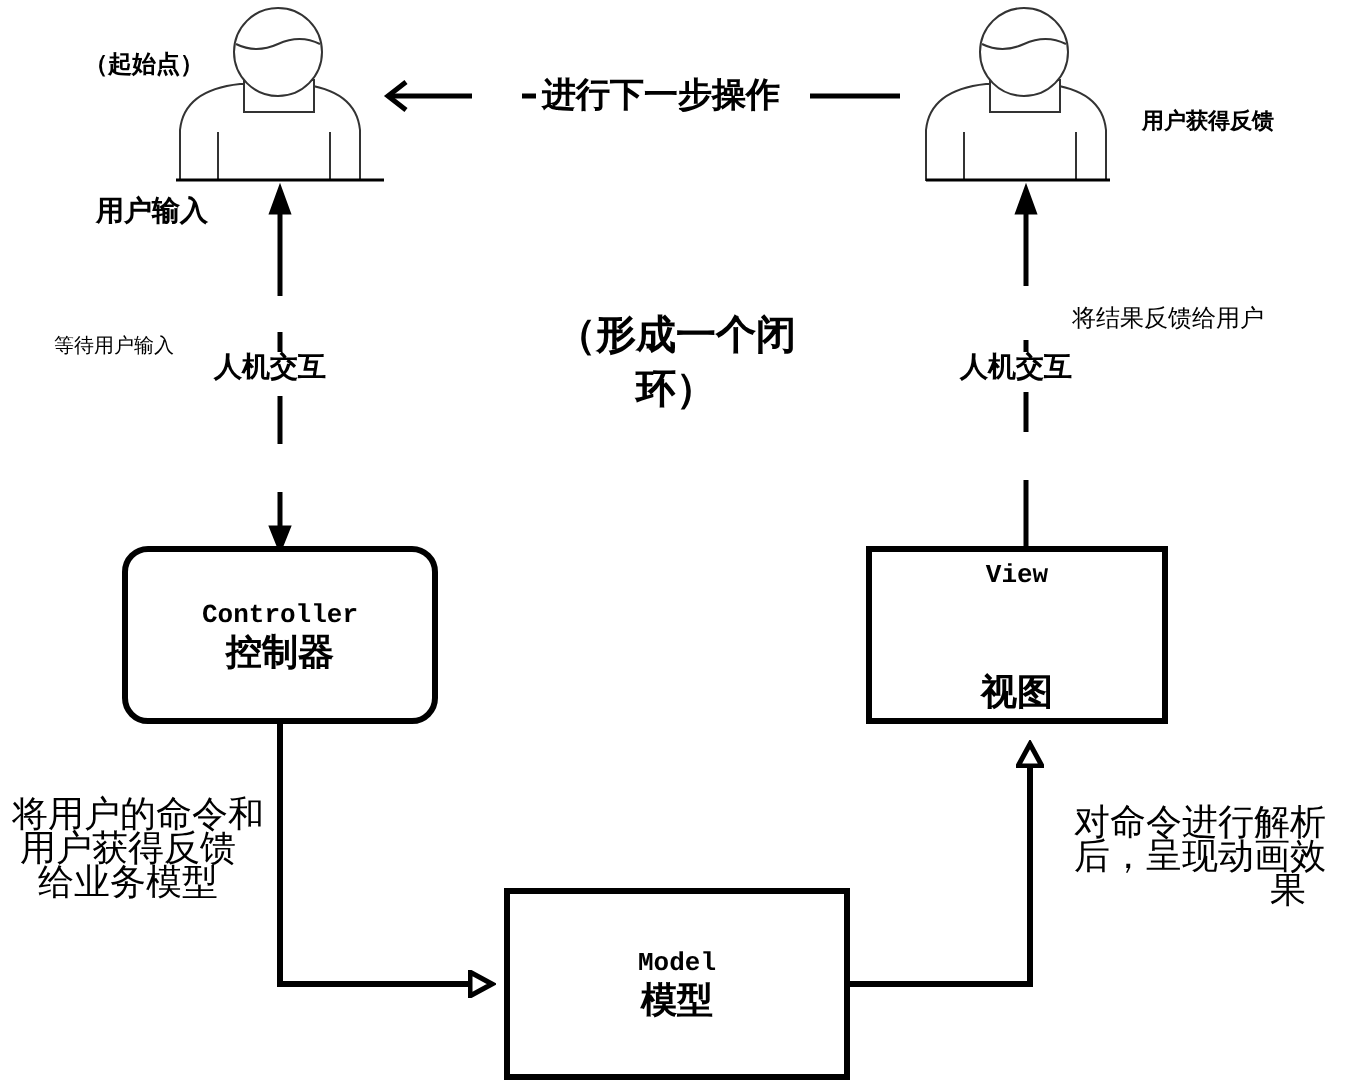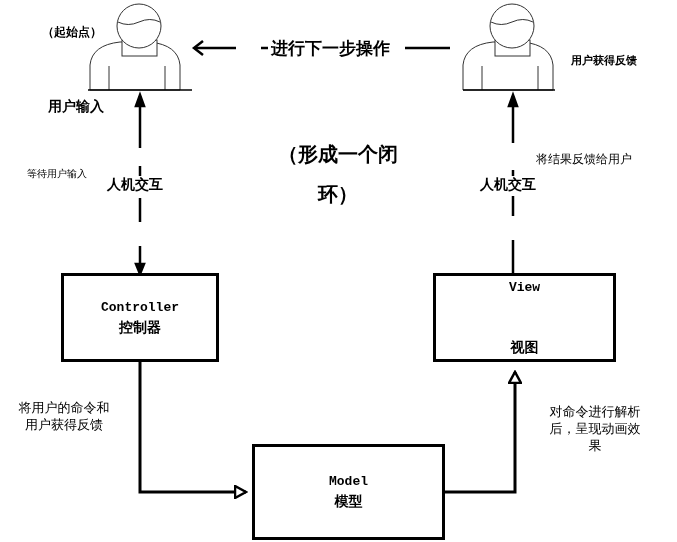--- a/index.html
+++ b/index.html
@@ -4,22 +4,22 @@
 <style>
   html, body { margin: 0; padding: 0; background: #ffffff; }
   body { width: 677px; height: 542px; position: relative; overflow: hidden;
          font-family: "DejaVu Sans", sans-serif; color: #000; }
   #diagram { position: absolute; left: 0; top: 0; }
   .lbl { position: absolute; white-space: nowrap; line-height: 1.25; }
   .bold { font-weight: bold; }
   .box { position: absolute; border: 3px solid #000; background: #fff; box-sizing: border-box;
          display: flex; flex-direction: column; align-items: center; justify-content: center; }
   .box .en { font-family: "Liberation Mono", "DejaVu Sans Mono", monospace; font-size: 13px; font-weight: bold; line-height: 18px; }
-  .box .zh { font-size: 14px; font-weight: bold; line-height: 20px; text-align: right; }
-  .note { font-size: 13px; text-align: center; line-height: 17px; }
+  .box .zh { font-size: 18px; font-weight: bold; line-height: 20px; text-align: right; }
+  .note { font-size: 18px; text-align: center; line-height: 17px; }
 </style>
 </head>
 <body>
 
 <svg id="diagram" width="677" height="542" viewBox="0 0 677 542">
   <defs>
     <marker id="openTri" markerWidth="14" markerHeight="14" refX="12" refY="7" orient="auto" markerUnits="userSpaceOnUse">
       <path d="M1,1 L12,7 L1,13 Z" fill="#fff" stroke="#000" stroke-width="2.5"></path>
     </marker>
   </defs>
@@ -70,50 +70,51 @@
 
   <g stroke="#000" stroke-width="3" fill="none">
     <polyline points="140,362 140,492 246,492" marker-end="url(#openTri)"></polyline>
   </g>
 
   <g stroke="#000" stroke-width="3" fill="none">
     <polyline points="412,492 515,492 515,372" marker-end="url(#openTri)"></polyline>
   </g>
 </svg>
 
-<div class="box" style="left:61px; top:273px; width:158px; height:89px;">
+<div class="box" style="left:61px; top:273px; width:158px; height:89px;border-radius:13px;">
   <span class="en">Controller</span>
   <span class="zh">控制器</span>
 </div>
-<div class="box" style="left:433px; top:273px; width:183px; height:89px;gap:40px;">
+<div class="box" style="left:433px; top:273px; width:151px; height:89px;gap:40px;">
   <span class="en">View</span>
   <span class="zh">视图</span>
 </div>
-<div class="box" style="left:252px; top:444px; width:193px; height:96px;">
+<div class="box" style="left:252px; top:444px; width:173px; height:96px;">
   <span class="en">Model</span>
   <span class="zh">模型</span>
 </div>
 
 <div class="lbl bold" style="left:42px; top:25px; font-size:12px;">（起始点）</div>
 <div class="lbl bold" style="left:48px; top:98px; font-size:14px;">用户输入</div>
 <div class="lbl bold" style="left:571px; top:54px; font-size:11px;">用户获得反馈</div>
 
 <div class="lbl bold" style="left:271px; top:38px; font-size:17px;">进行下一步操作</div>
 
 <div class="lbl" style="left:27px; top:150px; font-size:10px;margin-top:18px;">等待用户输入</div>
 <div class="lbl bold" style="left:107px; top:176px; font-size:14px; background:#fff;">人机交互</div>
 
 <div class="lbl" style="left:536px; top:152px; font-size:12px;">将结果反馈给用户</div>
 <div class="lbl bold" style="left:480px; top:176px; font-size:14px; background:#fff;">人机交互</div>
 
-<div class="lbl bold" style="left:278px; top:142px; font-size:20px;">（形成一个闭</div>
+<div class="lbl bold" style="left:278px; top:155px; font-size:20px;">（形成一个闭</div>
 <div class="lbl bold" style="left:318px; top:182px; font-size:20px;">环）</div>
 
 <div class="lbl note" style="left:6px; top:399px; width:116px;">
   <div>将用户的命令和</div>
   <div>用户获得反馈</div>
+  <div>给业务模型</div>
 </div>
 
-<div class="lbl note" style="left:537px; top:403px; width:116px;">
+<div class="lbl note" style="left:537px; top:403px; width:116px;text-align:right;">
   <div>对命令进行解析</div>
   <div>后，呈现动画效</div>
   <div>果</div>
 </div>
 
 </body></html>

